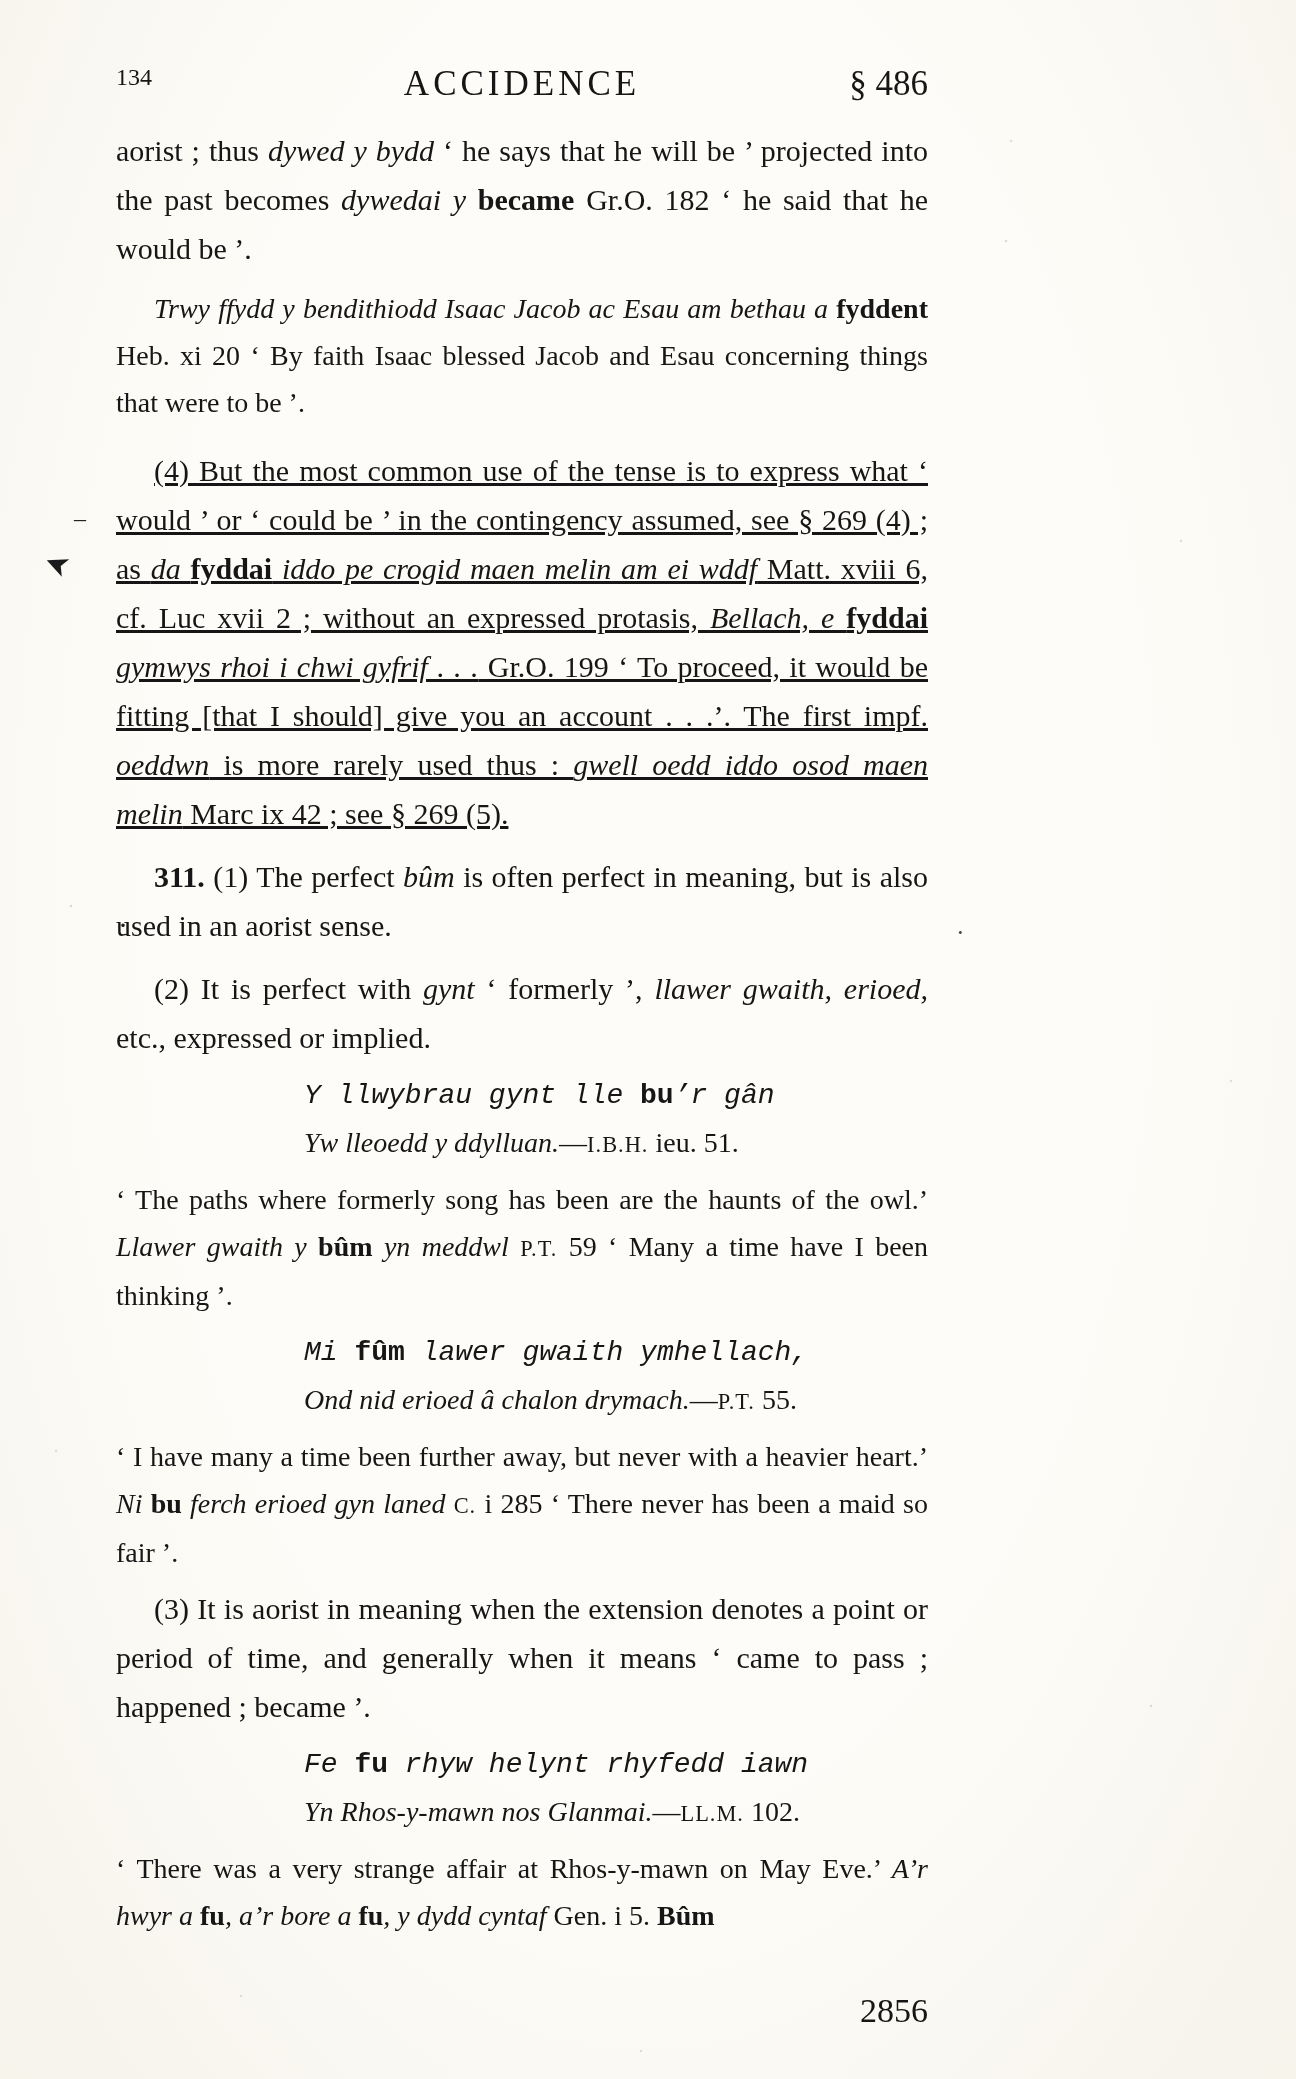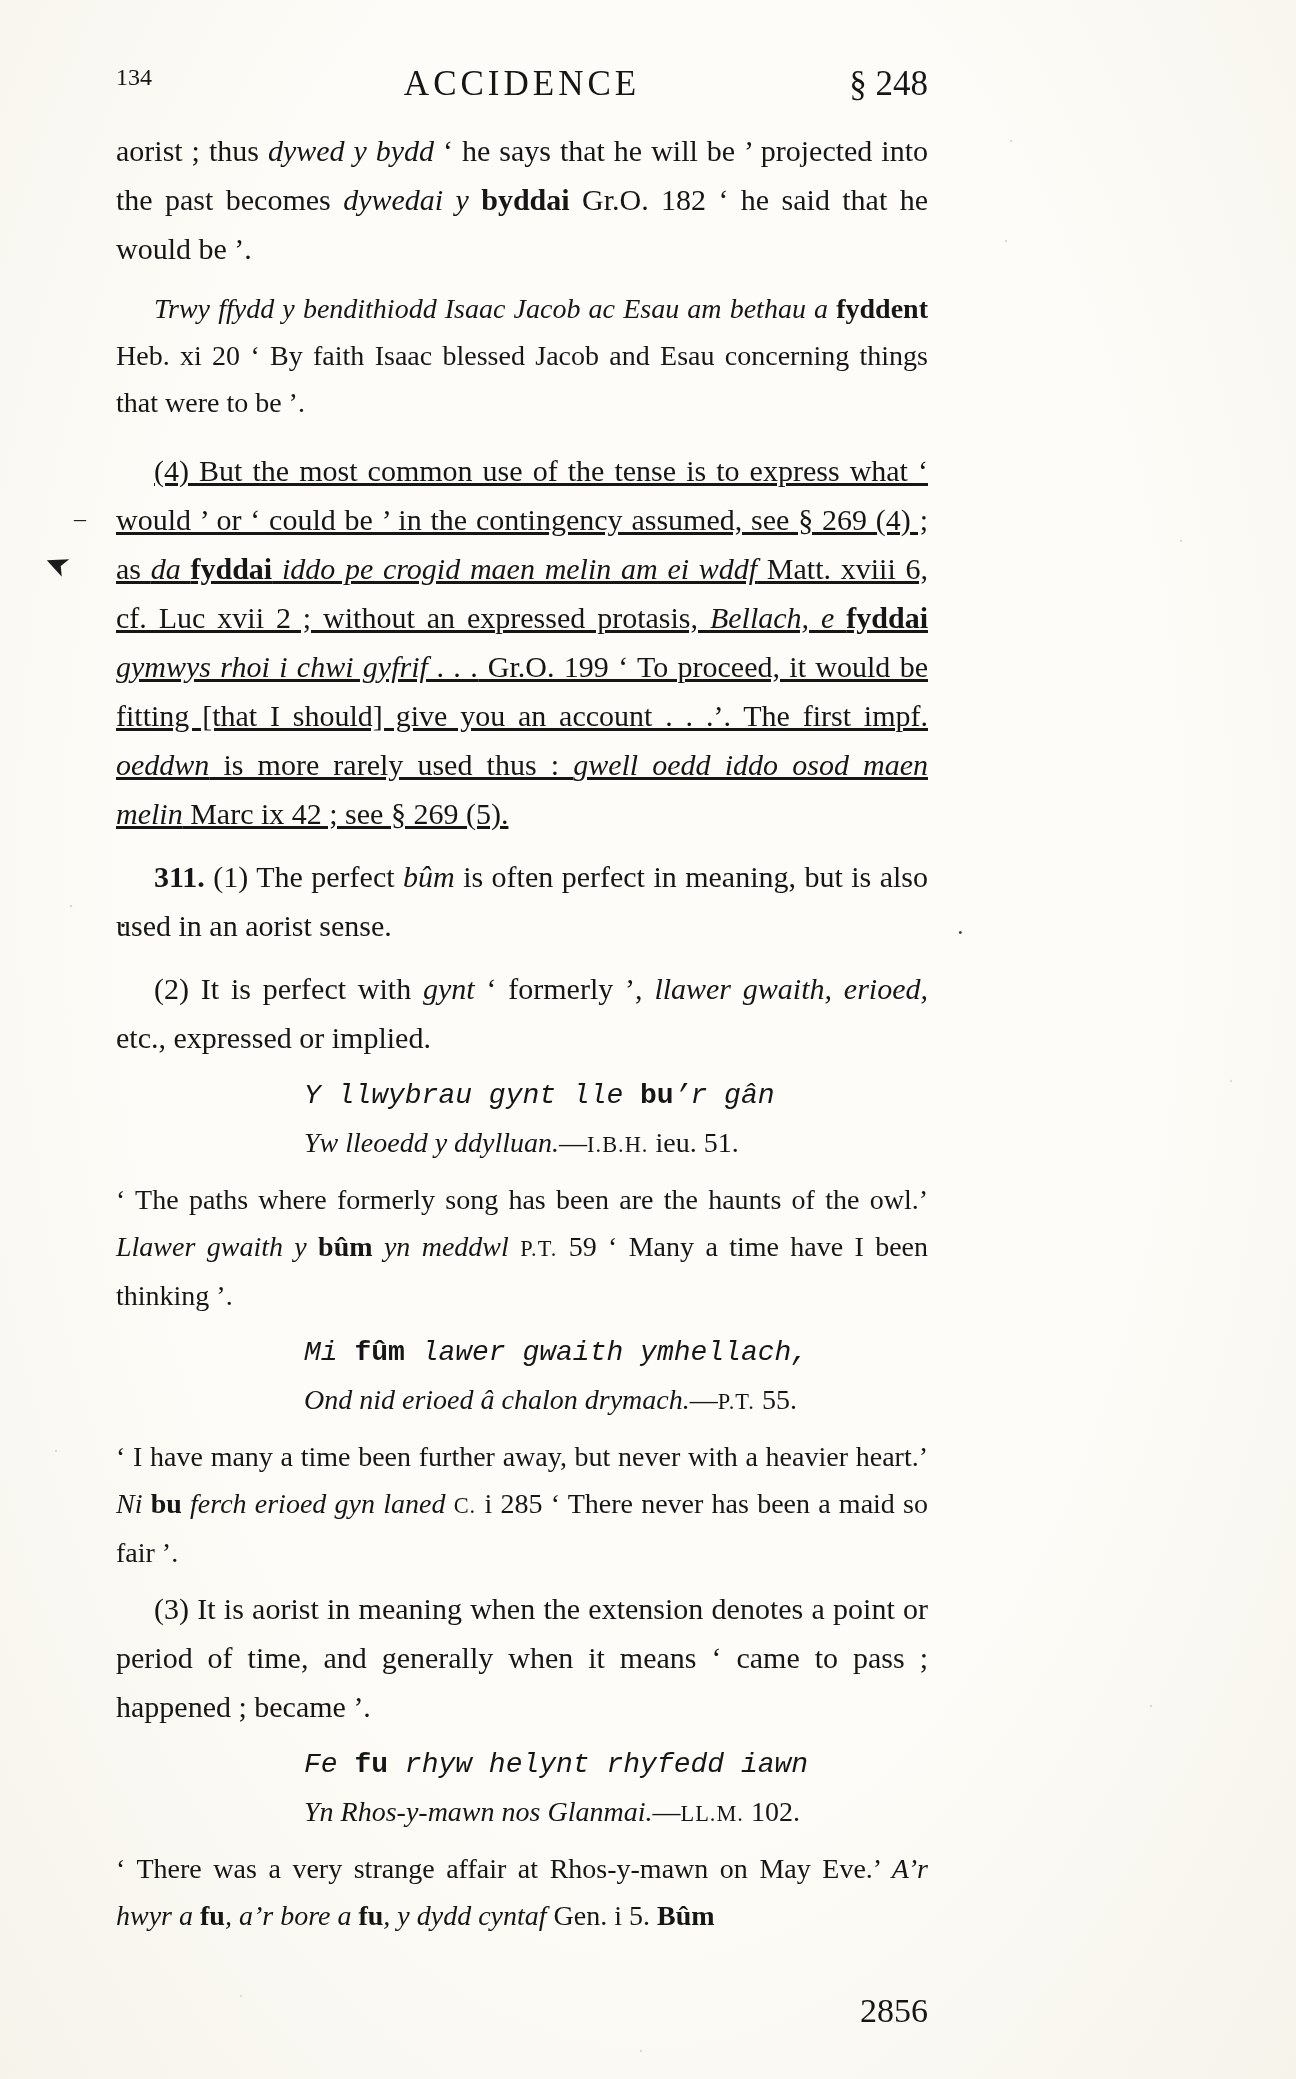--- a/index.html
+++ b/index.html
@@ -54,25 +54,25 @@
 </head>
 <body>
 
 <div class="page">
 
   <div class="specks"></div>
 
   <header class="page-header">
     <span class="hdr-num">134</span>
     <span class="hdr-title">ACCIDENCE</span>
-    <span class="hdr-section">§ 248</span>
+    <span class="hdr-section">§ 486</span>
   </header>
 
   <main class="text-block">
-    <p class="para"><span>aorist ; thus </span><span class="s-i">dywed y bydd</span><span> ‘ he says that he will be ’ projected into the past becomes </span><span class="s-i">dywedai y </span><span class="s-b">byddai</span><span> Gr.O. 182 ‘ he said that he would be ’.</span></p>
+    <p class="para"><span>aorist ; thus </span><span class="s-i">dywed y bydd</span><span> ‘ he says that he will be ’ projected into the past becomes </span><span class="s-i">dywedai y </span><span class="s-b">became</span><span> Gr.O. 182 ‘ he said that he would be ’.</span></p>
     <p class="para small indent mt12"><span class="s-i">Trwy ffydd y bendithiodd Isaac Jacob ac Esau am bethau a </span><span class="s-b">fyddent</span><span> Heb. xi 20 ‘ By faith Isaac blessed Jacob and Esau concerning things that were to be ’.</span></p>
     <p class="para indent mt20"><span>(4) But the most common use of the tense is to express what ‘ would ’ or ‘ could be ’ in the contingency assumed, see § 269 (4) ; as </span><span class="s-i">da </span><span class="s-b">fyddai</span><span class="s-i"> iddo pe crogid maen melin am ei wddf</span><span> Matt. xviii 6, cf. Luc xvii 2 ; without an expressed protasis, </span><span class="s-i">Bellach, e </span><span class="s-b">fyddai</span><span class="s-i"> gymwys rhoi i chwi gyfrif . . .</span><span> Gr.O. 199 ‘ To proceed, it would be fitting [that I should] give you an account . . .’. The first impf. </span><span class="s-i">oeddwn</span><span> is more rarely used thus : </span><span class="s-i">gwell oedd iddo osod maen melin</span><span> Marc ix 42 ; see § 269 (5).</span></p>
     <p class="para indent mt14"><span class="s-b">311.</span><span> (1) The perfect </span><span class="s-i">bûm</span><span> is often perfect in meaning, but is also used in an aorist sense.</span></p>
     <p class="para indent mt14"><span>(2) It is perfect with </span><span class="s-i">gynt</span><span> ‘ formerly ’, </span><span class="s-i">llawer gwaith, erioed,</span><span> etc., expressed or implied.</span></p>
     <p class="para verse mt10"><span class="s-i">Y llwybrau gynt lle </span><span class="s-b">bu</span><span class="s-i">’r gân</span></p>
     <p class="para verse"><span class="s-i">Yw lleoedd y ddylluan.</span><span>—</span><span class="s-sc">I.B.H.</span><span> ieu. 51.</span></p>
     <p class="para small mt8"><span>‘ The paths where formerly song has been are the haunts of the owl.’  </span><span class="s-i">Llawer gwaith y </span><span class="s-b">bûm</span><span class="s-i"> yn meddwl </span><span class="s-sc">P.T.</span><span> 59 ‘ Many a time have I been thinking ’.</span></p>
     <p class="para verse mt10"><span class="s-i">Mi </span><span class="s-b">fûm</span><span class="s-i"> lawer gwaith ymhellach,</span></p>
     <p class="para verse"><span class="s-i">Ond nid erioed â chalon drymach.</span><span>—</span><span class="s-sc">P.T.</span><span> 55.</span></p>
     <p class="para small mt8"><span>‘ I have many a time been further away, but never with a heavier heart.’ </span><span class="s-i">Ni </span><span class="s-b">bu</span><span class="s-i"> ferch erioed gyn laned </span><span class="s-sc">C.</span><span> i 285 ‘ There never has been a maid so fair ’.</span></p>

